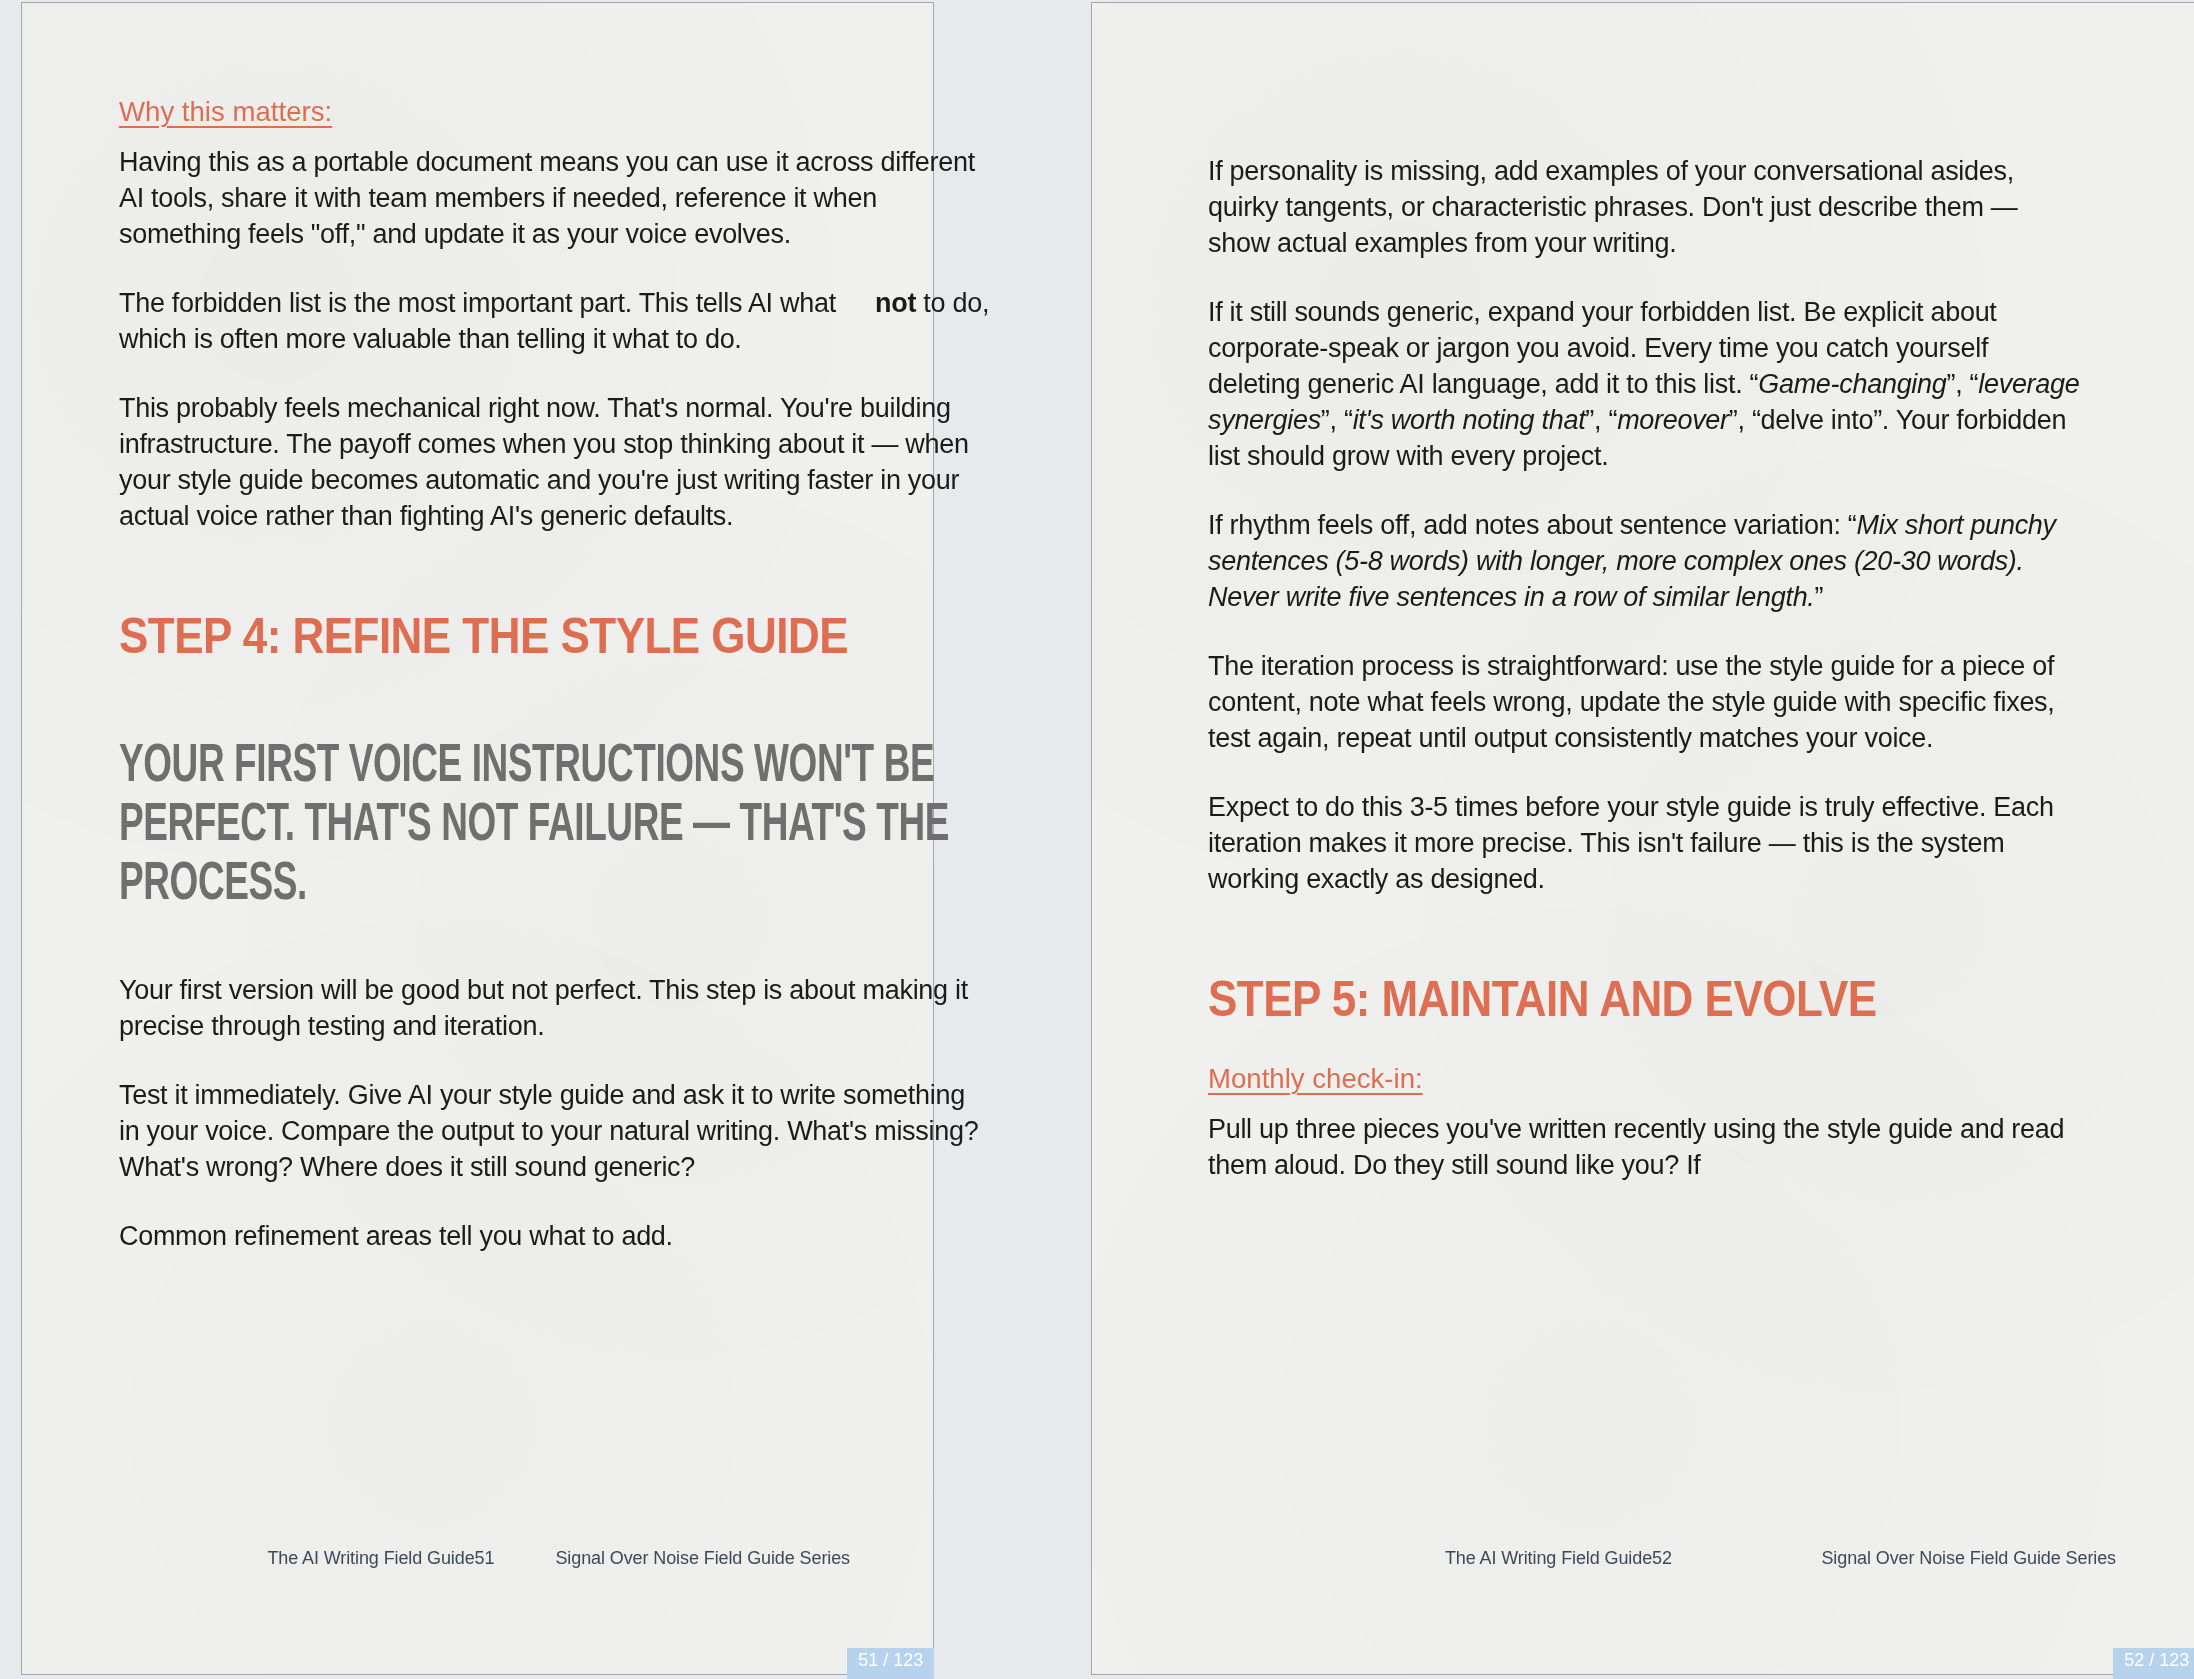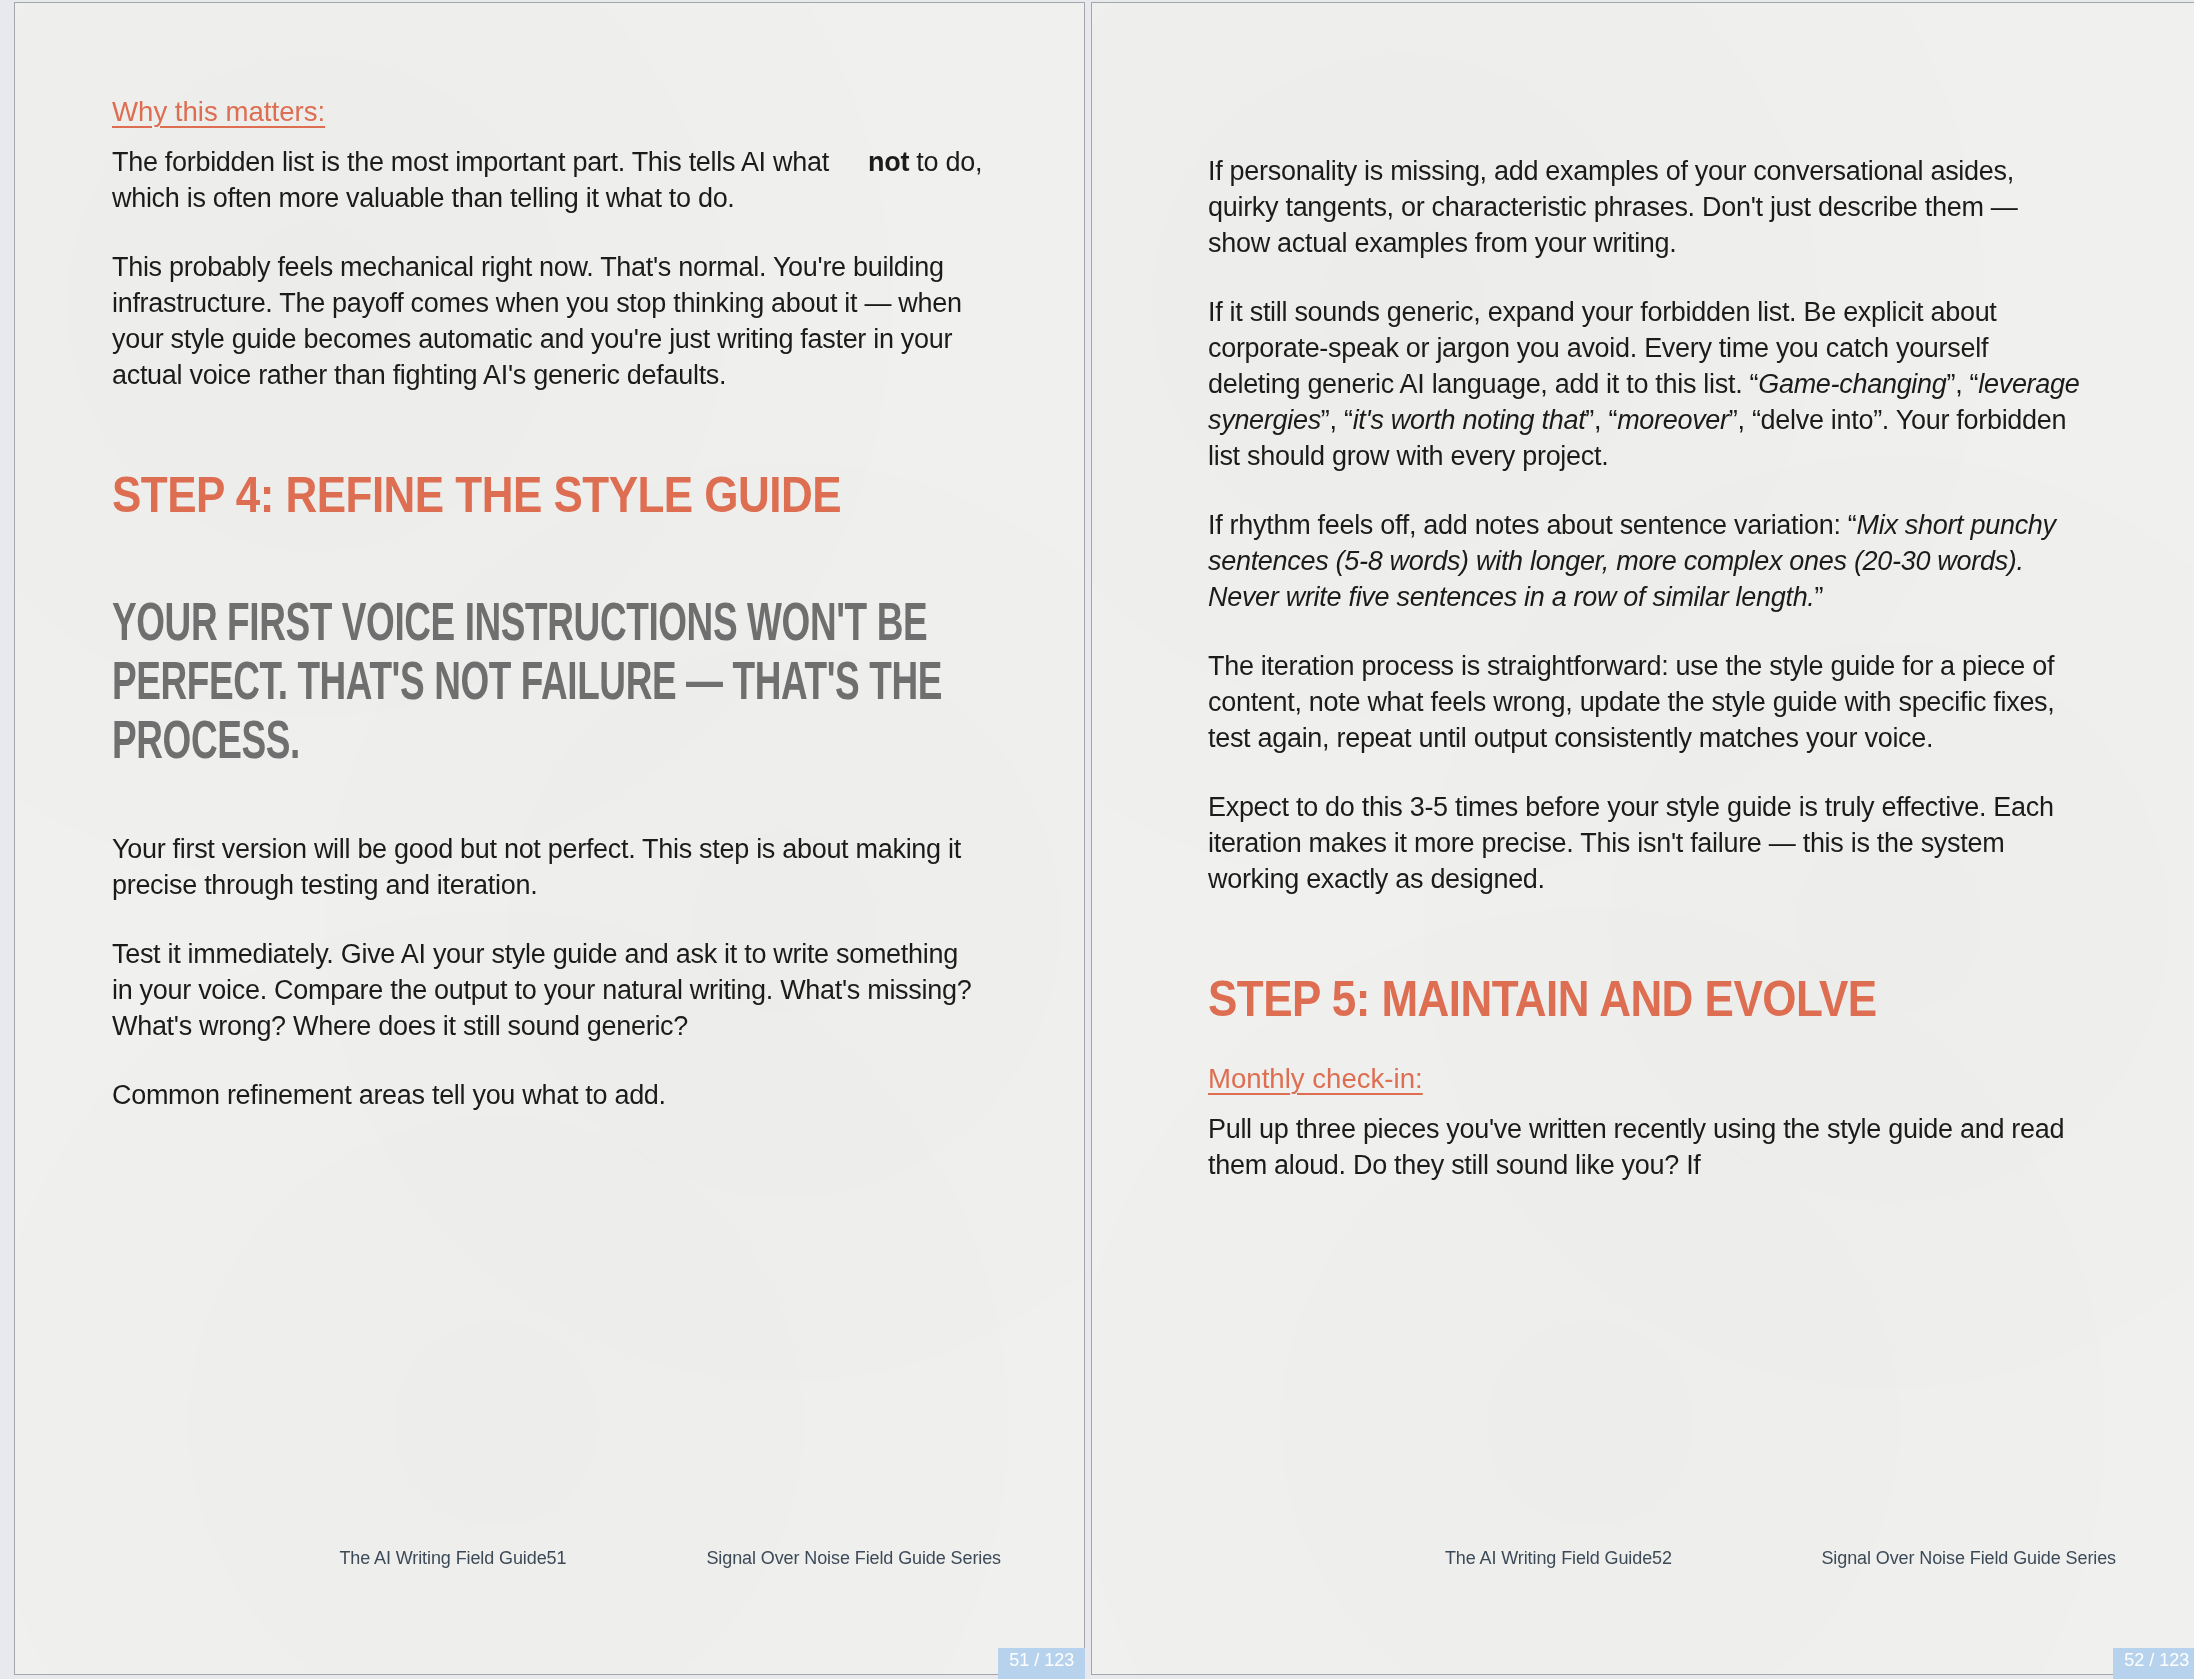--- a/index.html
+++ b/index.html
@@ -13,21 +13,21 @@
   .page{
     position:absolute;top:1.9px;bottom:3.8px;
     box-sizing:border-box;
     border:1.3px solid #a3a6ac;
     background:
       radial-gradient(circle at 28% 18%, rgba(0,0,0,0.016), transparent 42%),
       radial-gradient(circle at 72% 55%, rgba(0,0,0,0.013), transparent 46%),
       radial-gradient(circle at 45% 85%, rgba(0,0,0,0.012), transparent 40%),
       #f0f0ee;
   }
-  .page.left{left:14px;width:1071px;}
+  .page.left{left:21px;width:913px;}
   .page.right{left:1091px;width:1109px;}
   .content{position:absolute;top:0;left:0;right:0;}
   .page.left  .content{padding:91px 0 0 97px;}
   .page.right .content{padding:117px 0 0 116px;}
   .content > *{width:872px;}
 
   .body-p{
     margin:33px 0 0 0;
     font-size:27px;line-height:36px;
     letter-spacing:-0.3px;
@@ -80,20 +80,21 @@
     padding:3.2px 11px 11.5px 11px;
     white-space:nowrap;
   }
 </style>
 </head>
 <body>
 
 <div class="page left">
   <div class="content">
       <div class="sub">Why this matters:</div>
+      <p class="body-p"><span>Having this as a portable document means you can use it across different AI tools, share it with team members if needed, reference it when something feels "off," and update it as your voice evolves.</span></p>
       <p class="body-p"><span>The forbidden list is the most important part. This tells AI what </span><b>not</b><span> to do, which is often more valuable than telling it what to do.</span></p>
       <p class="body-p"><span>This probably feels mechanical right now. That's normal. You're building infrastructure. The payoff comes when you stop thinking about it — when your style guide becomes automatic and you're just writing faster in your actual voice rather than fighting AI's generic defaults.</span></p>
       <div class="h2">
         <span class="cond">STEP 4: REFINE THE STYLE GUIDE</span>
       </div>
       <div class="h1">
         <span class="cond">YOUR FIRST VOICE INSTRUCTIONS WON'T BE PERFECT. THAT'S NOT FAILURE — THAT'S THE PROCESS.</span>
       </div>
       <p class="body-p"><span>Your first version will be good but not perfect. This step is about making it precise through testing and iteration.</span></p>
       <p class="body-p"><span>Test it immediately. Give AI your style guide and ask it to write something in your voice. Compare the output to your natural writing. What's missing? What's wrong? Where does it still sound generic?</span></p>

